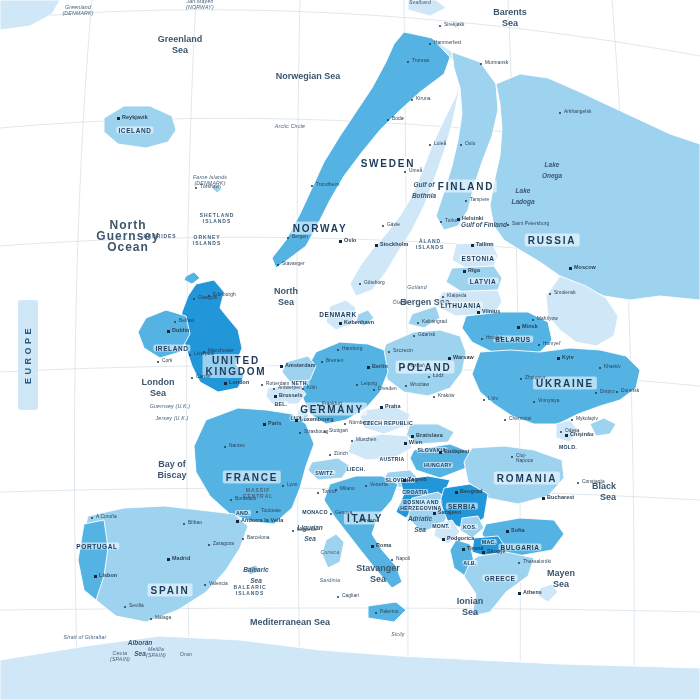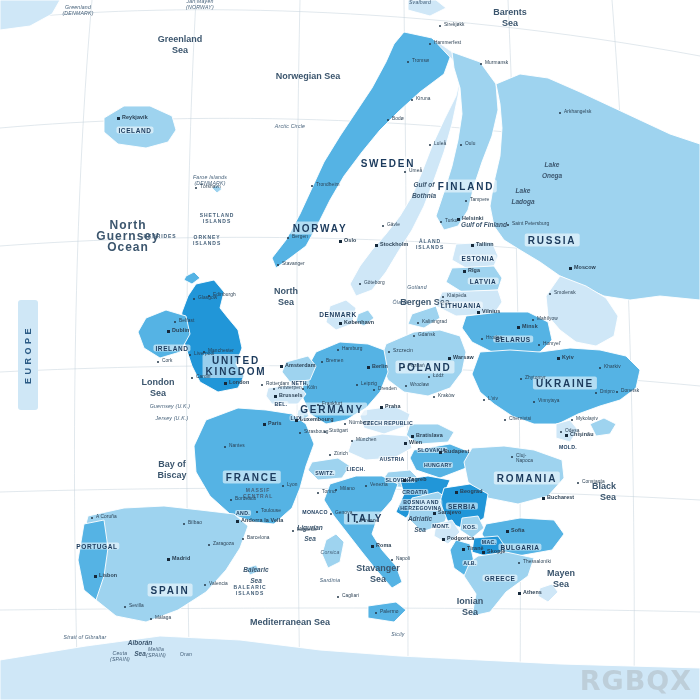--- a/index.html
+++ b/index.html
@@ -990,14 +990,13 @@
       <div class="lbl city" style="left: 155px; top: 615px;">
         <div>Málaga</div>
       </div>
       <div class="sq" style="left: 236px; top: 520px;"></div>
       <div class="lbl city cap" style="left: 241px; top: 517px;">
         <div>Andorra la Vella</div>
       </div>
     </div>
 
 
-  <div id="watermark">RGBQX</div>
 </div>
 
 </body></html>

